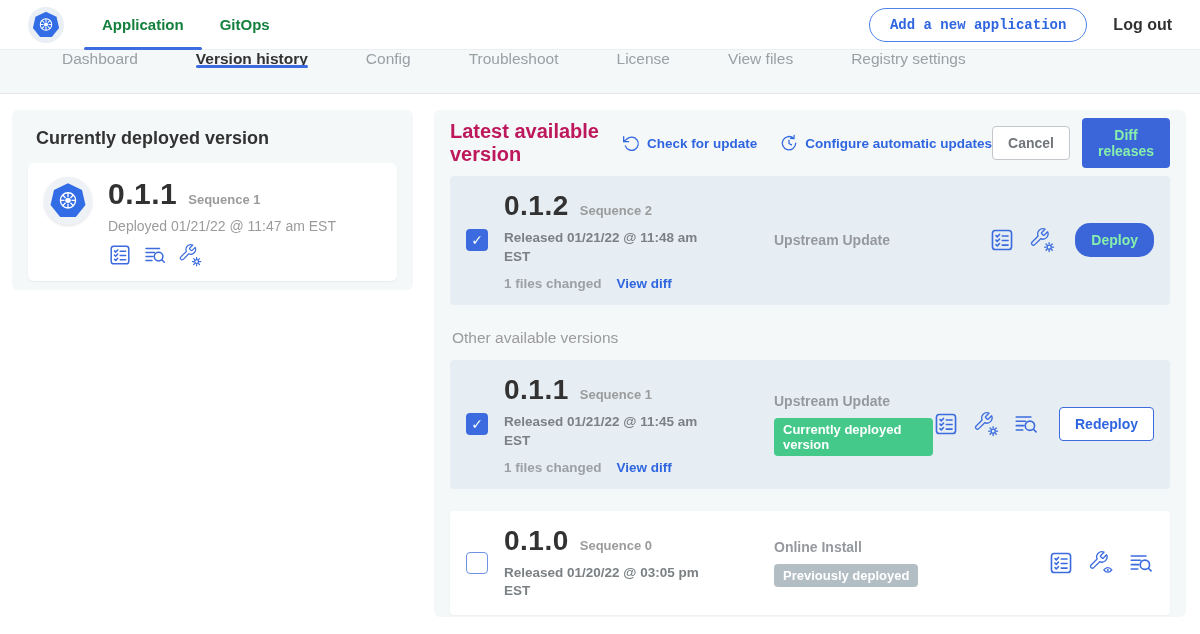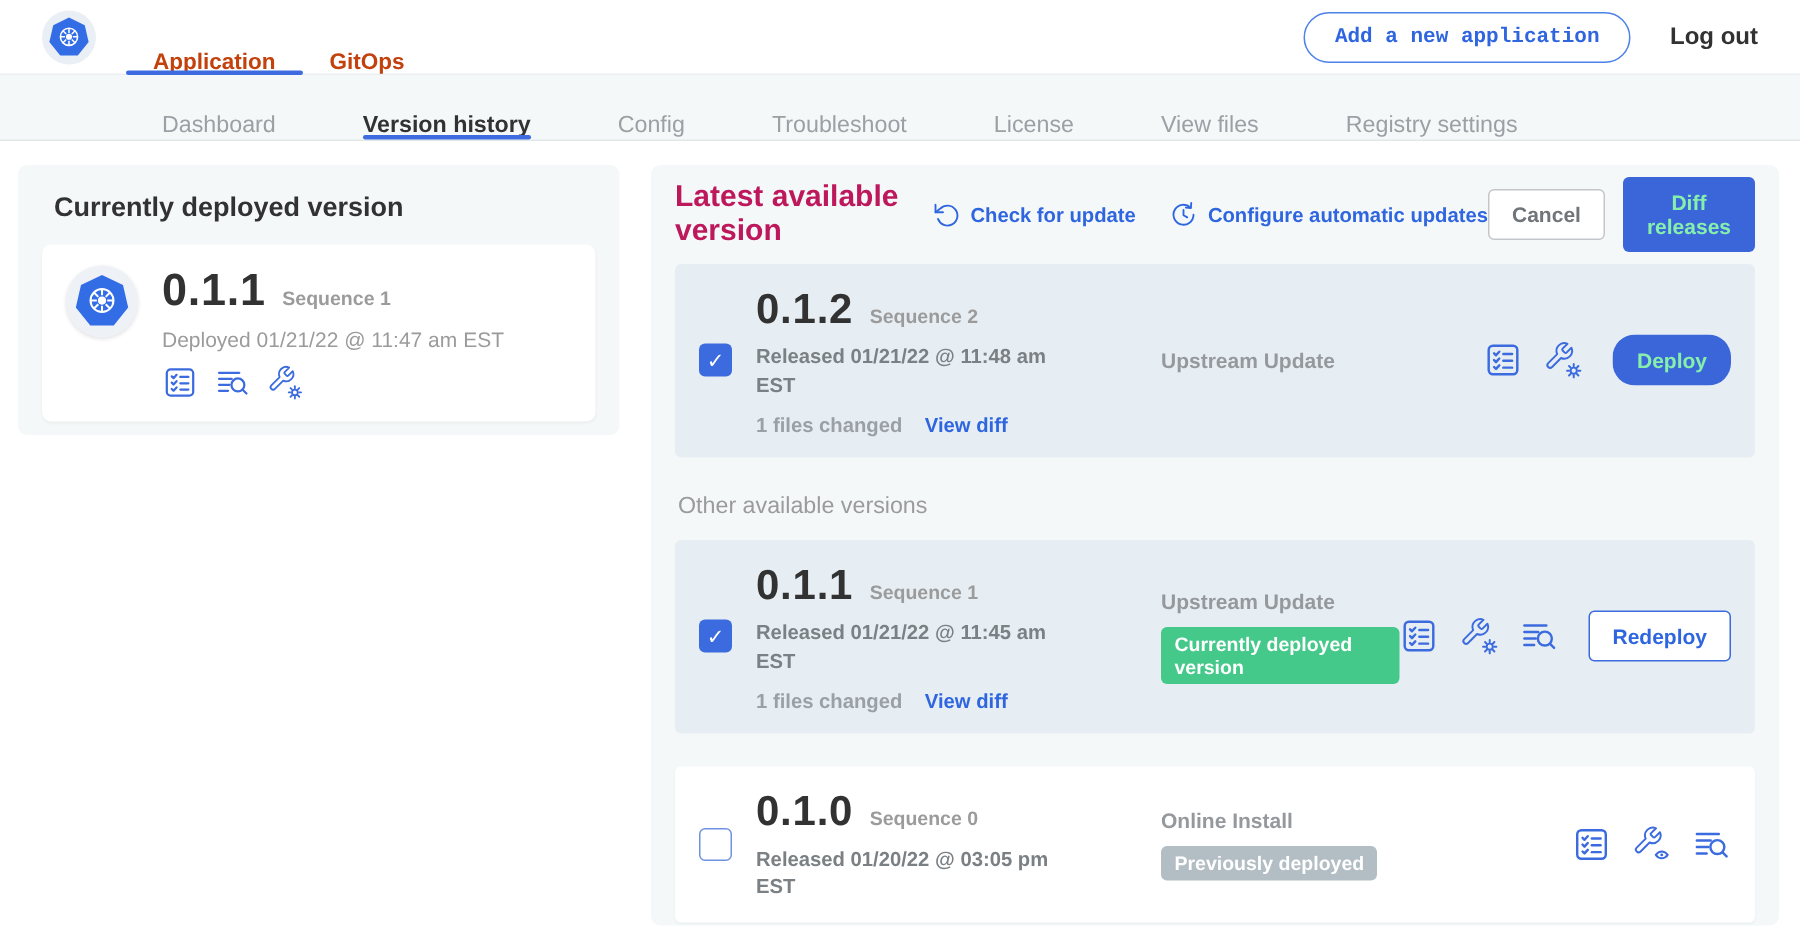--- a/index.html
+++ b/index.html
@@ -5,33 +5,33 @@
   * { margin:0; padding:0; box-sizing:border-box; }
   html,body { width:1200px; height:634px; background:#fff; overflow:hidden;
     font-family:"Liberation Sans","DejaVu Sans",sans-serif; color:#323232; }
 
   
   .header { position:absolute; left:0; top:0; width:1200px; height:50px; background:#fff;
     display:flex; align-items:center; border-bottom:1px solid #eceff1; z-index:3; }
   .logo-wrap { position:absolute; left:28px; top:7px; width:36px; height:36px; border-radius:50%;
     background:#eaeff5; display:flex; align-items:center; justify-content:center; }
   .hdr-tabs { display:flex; height:50px; margin-left:84px; }
-  .hdr-tab { position:relative; height:50px; display:flex; align-items:flex-end;
-    padding:0 18px; font-size:15px; font-weight:700; color:#c2410c; cursor:pointer; }
+  .hdr-tab { position:relative; height:50px; display:flex; align-items:center;
+    padding:0 18px; font-size:15px; font-weight:700; color:#15803d; cursor:pointer; }
   .hdr-tab.active::after { content:""; position:absolute; left:0; right:0; bottom:0; height:3px;
     background:#3e6ce0; border-radius:2px; }
   .hdr-right { margin-left:auto; display:flex; align-items:center; gap:26px; padding-right:28px; }
   .add-app-btn { border:1px solid #4d82e8; background:#fff; color:#2f66e0; font-weight:700;
     font-size:14px; padding:8px 20px; border-radius:18px; cursor:pointer;
     font-family:Liberation Mono, monospace; }
   .logout { font-size:16px; font-weight:600; color:#323232; cursor:pointer; }
 
   
   .subnav { position:absolute; left:0; top:50px; width:1200px; height:44px; background:#f5f8f9;
-    border-bottom:1px solid #e2e7ea; display:flex; align-items:flex-end; padding-left:108px;
+    border-bottom:1px solid #e2e7ea; display:flex; align-items:flex-start; padding-left:62px;
     column-gap:58px; z-index:2; }
   .subnav-tab { position:relative; display:flex; align-items:center; font-size:15.5px;
     color:#9ba0a5; cursor:pointer; white-space:nowrap; }
   .subnav-tab.active { color:#323232; font-weight:700; }
   .subnav-tab.active::after { content:""; position:absolute; left:0; right:0; bottom:0;
     height:3px; background:#3e6ce0; border-radius:2px; }
 
   
   .content { position:absolute; left:0; top:94px; width:1200px; height:540px; background:#fff; }
   .panel { background:#f5f8f9; border-radius:6px; position:absolute; }

